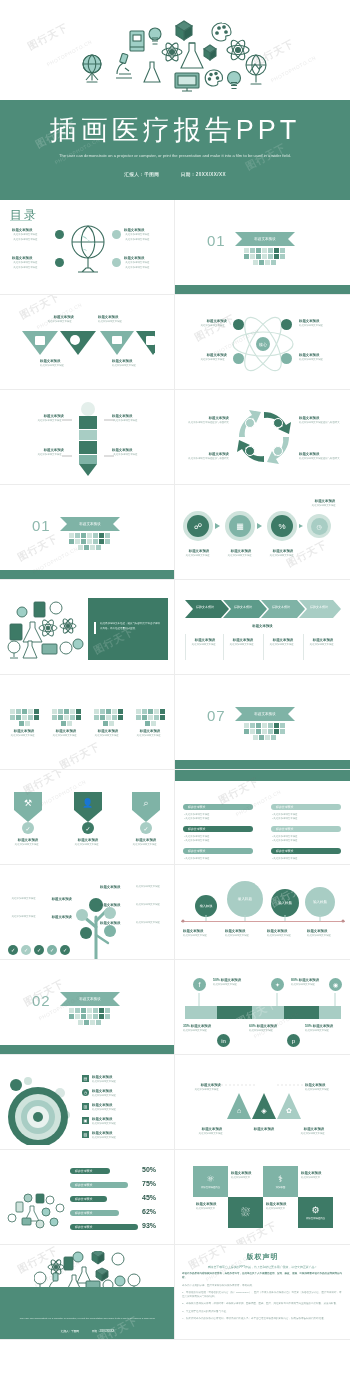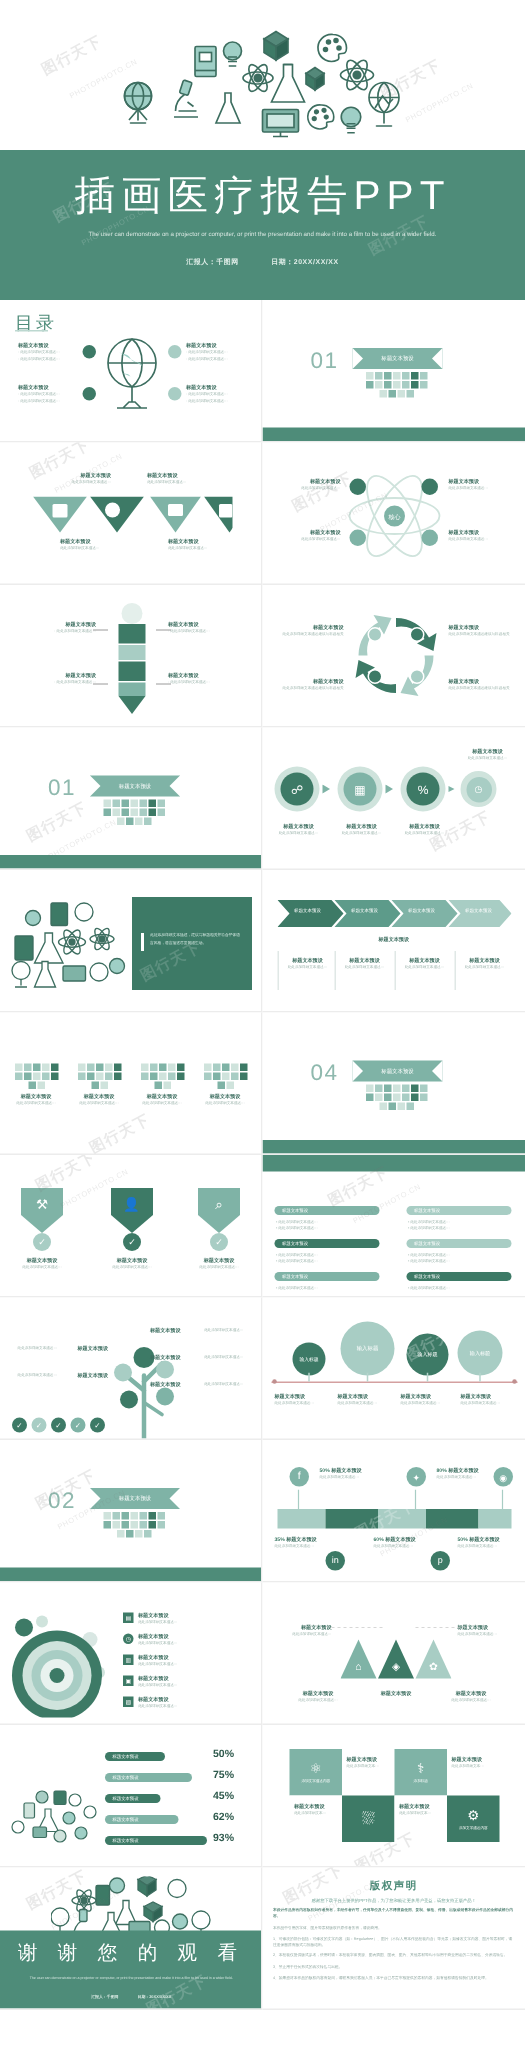--- a/index.html
+++ b/index.html
@@ -629,21 +629,21 @@
             <span style="background:#7fb3a6"></span>
             <span style="background:#cfe3dc"></span>
         </div>
         <div class="ttl" style="margin-top:3px;">标题文本预设</div>
         <div class="body2">此处添加详细文本描述···</div>
       </div>
       <div class="wm" style="left:58px; top:74px;">图行天下</div>
     </div>
 
     <div class="slide">
-      <div class="numlabel" style="position:absolute;left:32px;top:32px;">04</div>
+      <div class="numlabel" style="position:absolute;left:32px;top:32px;">07</div>
       <div class="ribbon" style="position:absolute;left:60px;top:32px;width:60px;">
         <span>标题文本预设</span>
       </div>
       <div class="mini-cluster" style="position:absolute;left:66px;top:48px;">
         <span style="background:#cfe3dc"></span>
           <span style="background:#a8cdc4"></span>
           <span style="background:#7fb3a6"></span>
         <span style="background:#cfe3dc"></span>
           <span style="background:#a8cdc4"></span>
           <span style="background:#3d7a66"></span>
@@ -1117,21 +1117,20 @@
           <rect x="52" y="30" width="14" height="9" rx="1" fill="#7fb3a6"></rect>
           <circle cx="74" cy="34" r="5" fill="#fff"></circle>
           <circle cx="86" cy="30" r="5" fill="#9fcfc6"></circle>
           <g transform="translate(100,32)">
               <circle cx="0" cy="-3" r="6" fill="#fff"></circle>
               <path d="M0 3v4M-4 8h8"></path>
             </g>
         </g>
       </svg>
       <div class="ty-band"></div>
-      <div class="ty-title">谢 谢 您 的 观 看</div>
       <div class="ty-sub">
         <span>The user can demonstrate on a projector or computer, or print the presentation and make it into a film to</span>
         <span>be used in a wider field.</span>
       </div>
       <div class="ty-meta">
         <span><b>汇报人：</b><b>千图网</b></span>
         <span><b>日期：</b><b>20XX/XX/XX</b></span>
       </div>
       <div class="wm" style="left:16px; top:8px;">图行天下</div>
       <div class="wm s" style="left:32px; top:26px;">PHOTOPHOTO.CN</div>

